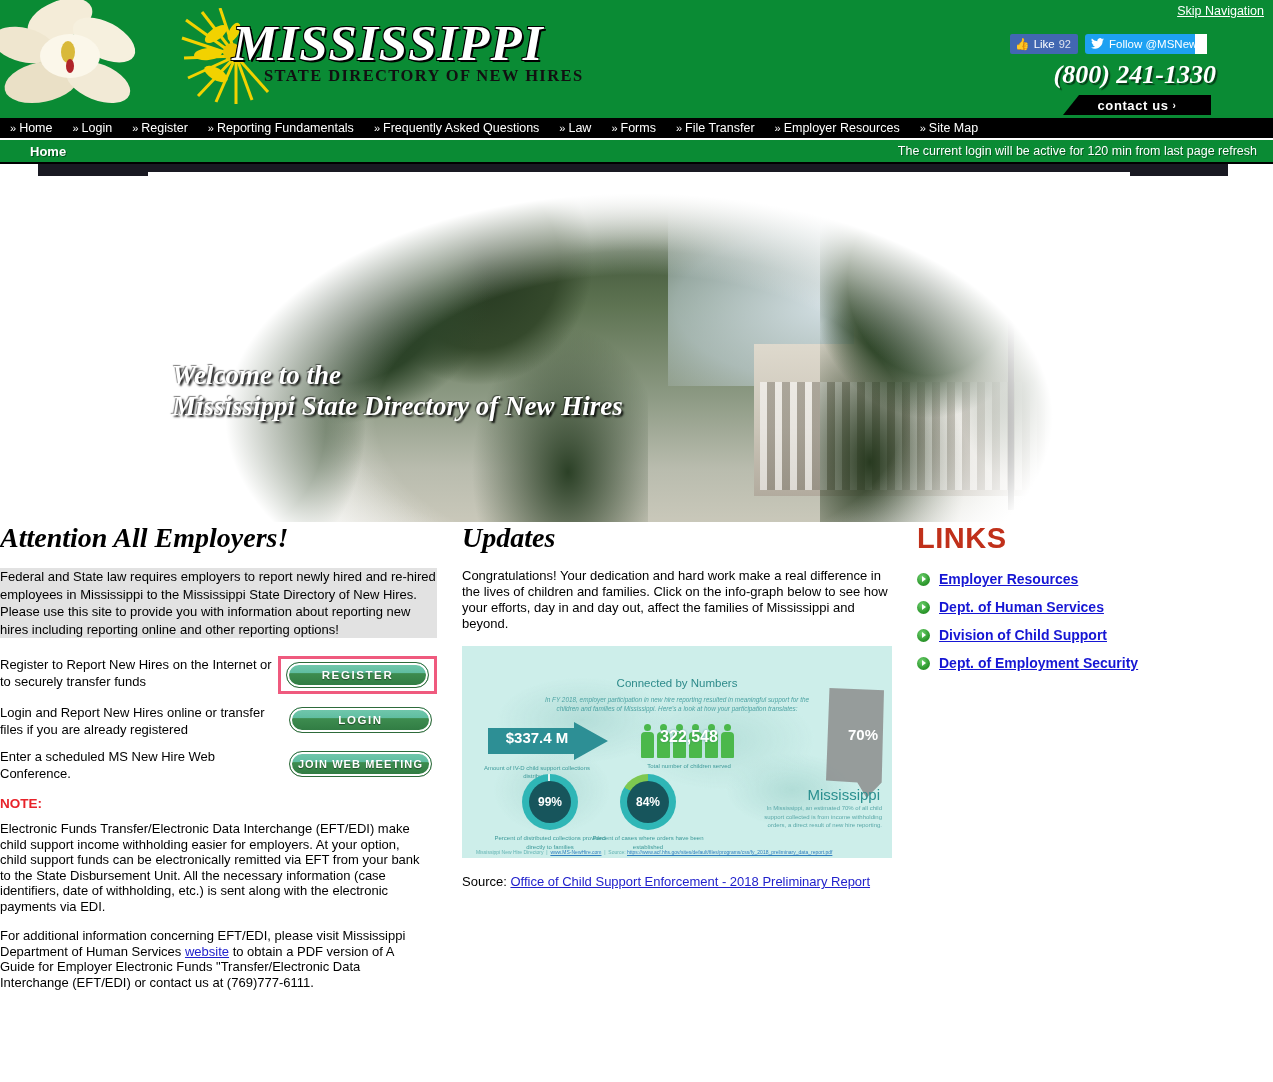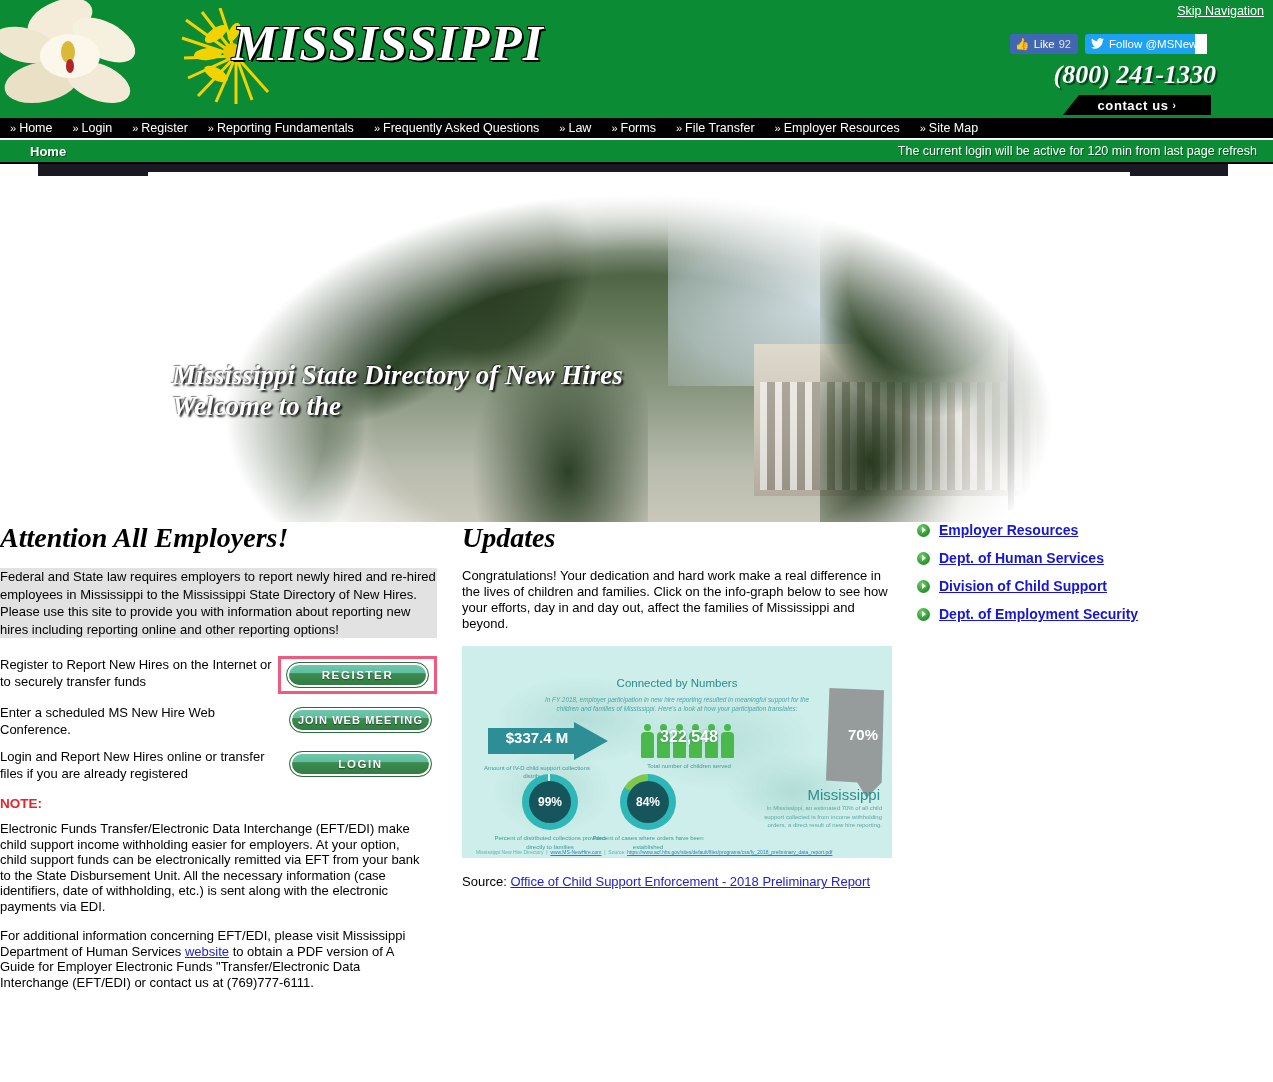--- a/index.html
+++ b/index.html
@@ -488,20 +488,21 @@
       </g>
       <g fill="#f2d200">
         <ellipse cx="36" cy="26" rx="13" ry="6" transform="rotate(-36 36 26)"></ellipse>
         <ellipse cx="28" cy="46" rx="14" ry="6" transform="rotate(-6 28 46)"></ellipse>
         <ellipse cx="36" cy="66" rx="13" ry="6" transform="rotate(30 36 66)"></ellipse>
         <ellipse cx="54" cy="24" rx="10" ry="5" transform="rotate(-62 54 24)"></ellipse>
         <circle cx="52" cy="44" r="9" fill="#e8c600"></circle>
       </g>
     </svg>
     <div class="logo-title">MISSISSIPPI</div>
+    <div class="logo-sub">STATE DIRECTORY OF NEW HIRES</div>
   </div>
 
   <a class="skip-nav">Skip Navigation</a>
 
   <div class="social-row">
     <div class="fb-like">
       <span>👍</span>
       <span>Like</span>
       <span class="fb-count">92</span>
     </div>
@@ -585,50 +586,50 @@
     </div>
     <div class="trees-left"></div>
     <div class="trees-right"></div>
     <div class="lamp-arm"></div>
     <div class="lamp-head"></div>
     <div class="lamp-post"></div>
   </div>
   <div class="hero-vig"></div>
 
   <div class="hero-title">
+    <div>Welcome to the</div>
     <div>Mississippi State Directory of New Hires</div>
-    <div>Welcome to the</div>
   </div>
 
 </div>
 
 <div class="content">
 
   <div class="col-left">
     <h2 class="sec-title">Attention All Employers!</h2>
     <p class="hilite-para">Federal and State law requires employers to report newly hired and re-hired employees in Mississippi to the Mississippi State Directory of New Hires. Please use this site to provide you with information about reporting new hires including reporting online and other reporting options!</p>
 
     <div class="row-action">
       <div class="txt">Register to Report New Hires on the Internet or to securely transfer funds</div>
       <div class="btn-focus">
         <div class="btn-pill">REGISTER</div>
       </div>
     </div>
 
     <div class="row-action">
+      <div class="txt">Login and Report New Hires online or transfer files if you are already registered</div>
+      <div class="btn-nofocus">
+        <div class="btn-pill">LOGIN</div>
+      </div>
+    </div>
+
+    <div class="row-action">
       <div class="txt">Enter a scheduled MS New Hire Web Conference.</div>
       <div class="btn-nofocus">
         <div class="btn-pill btn-wide">JOIN WEB MEETING</div>
-      </div>
-    </div>
-
-    <div class="row-action">
-      <div class="txt">Login and Report New Hires online or transfer files if you are already registered</div>
-      <div class="btn-nofocus">
-        <div class="btn-pill">LOGIN</div>
       </div>
     </div>
 
     <div class="note-label">NOTE:</div>
     <p class="note-para">Electronic Funds Transfer/Electronic Data Interchange (EFT/EDI) make child support income withholding easier for employers. At your option, child support funds can be electronically remitted via EFT from your bank to the State Disbursement Unit. All the necessary information (case identifiers, date of withholding, etc.) is sent along with the electronic payments via EDI.</p>
     <p class="note-para"><span>For additional information concerning EFT/EDI, please visit Mississippi Department of Human Services </span><a class="inline-link">website</a><span> to obtain a PDF version of A Guide for Employer Electronic Funds "Transfer/Electronic Data Interchange (EFT/EDI) or contact us at (769)777-6111.</span></p>
   </div>
 
   <div class="col-mid">
     <h2 class="sec-title">Updates</h2>
@@ -679,20 +680,21 @@
       </div>
     </div>
 
     <div class="source-line">
       <span>Source:</span>
       <a>Office of Child Support Enforcement - 2018 Preliminary Report</a>
     </div>
   </div>
 
   <div class="col-right">
+    <h2 class="links-title">LINKS</h2>
     <ul class="links">
       <li>
         <span class="bullet-icon">
             <span class="tri"></span>
           </span>
         <a>Employer Resources</a>
       </li>
       <li>
         <span class="bullet-icon">
             <span class="tri"></span>

